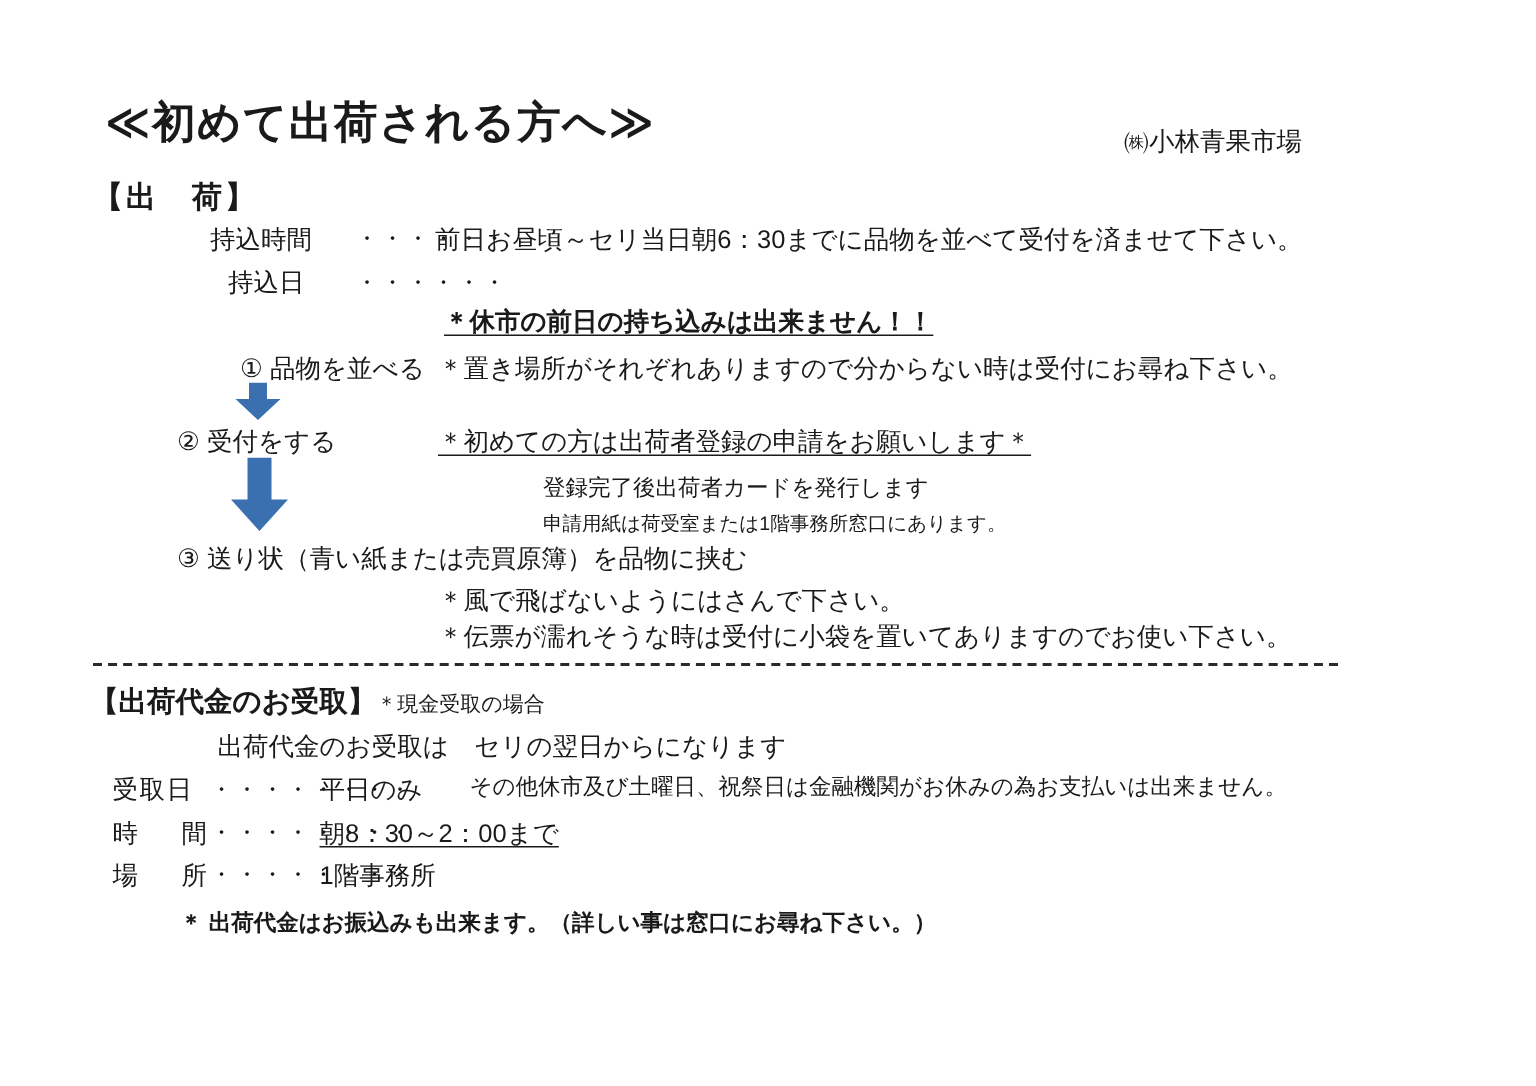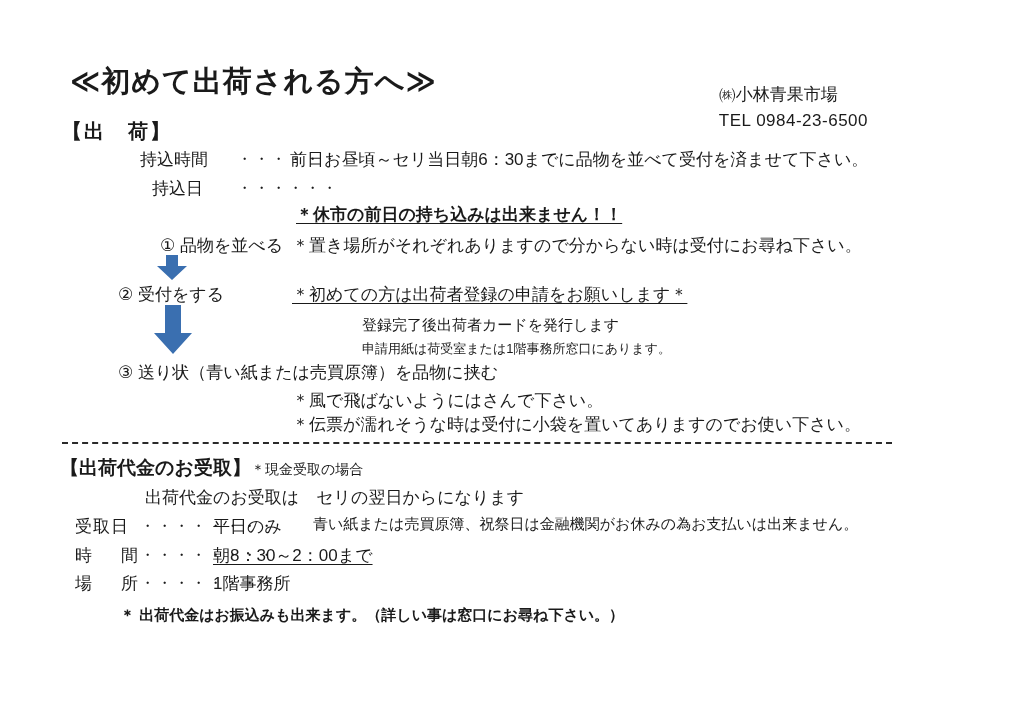--- a/index.html
+++ b/index.html
@@ -137,21 +137,20 @@
 </style>
 </head>
 <body>
 
 <div class="page">
 
   <div class="doc-title">≪初めて出荷される方へ≫</div>
 
   <div class="company-block">
     <div class="company-name">㈱小林青果市場</div>
-    <div class="company-tel">TEL  0984-23-6500</div>
   </div>
 
   <div class="sec1-head">【出　荷】</div>
 
   <div class="row lbl-jikan">持込時間</div>
   <div class="row dots-1">・・・・・・</div>
   <div class="row txt-jikan">前日お昼頃～セリ当日朝6：30までに品物を並べて受付を済ませて下さい。</div>
 
   <div class="row lbl-hikomi">持込日</div>
   <div class="row dots-2">・・・・・・</div>
@@ -186,21 +185,21 @@
 
   <div class="sec2-head">
     <span>【出荷代金のお受取】</span><span class="small">＊現金受取の場合</span>
   </div>
 
   <div class="row sec2-line1">出荷代金のお受取は　セリの翌日からになります</div>
 
   <div class="row lbl-uketori">受取日</div>
   <div class="row dots-3">・・・・・・・・</div>
   <div class="row txt-uketori">平日のみ</div>
-  <div class="row txt-uketori2">青い紙または売買原簿、祝祭日は金融機関がお休みの為お支払いは出来ません。</div>
+  <div class="row txt-uketori2">その他休市及び土曜日、祝祭日は金融機関がお休みの為お支払いは出来ません。</div>
 
   <div class="row lbl-jikan2">時　間</div>
   <div class="row dots-4">・・・・・・・・</div>
   <div class="row txt-jikan2">朝8：30～2：00まで</div>
 
   <div class="row lbl-basho">場　所</div>
   <div class="row dots-5">・・・・・・・・</div>
   <div class="row txt-basho">1階事務所</div>
 
 

